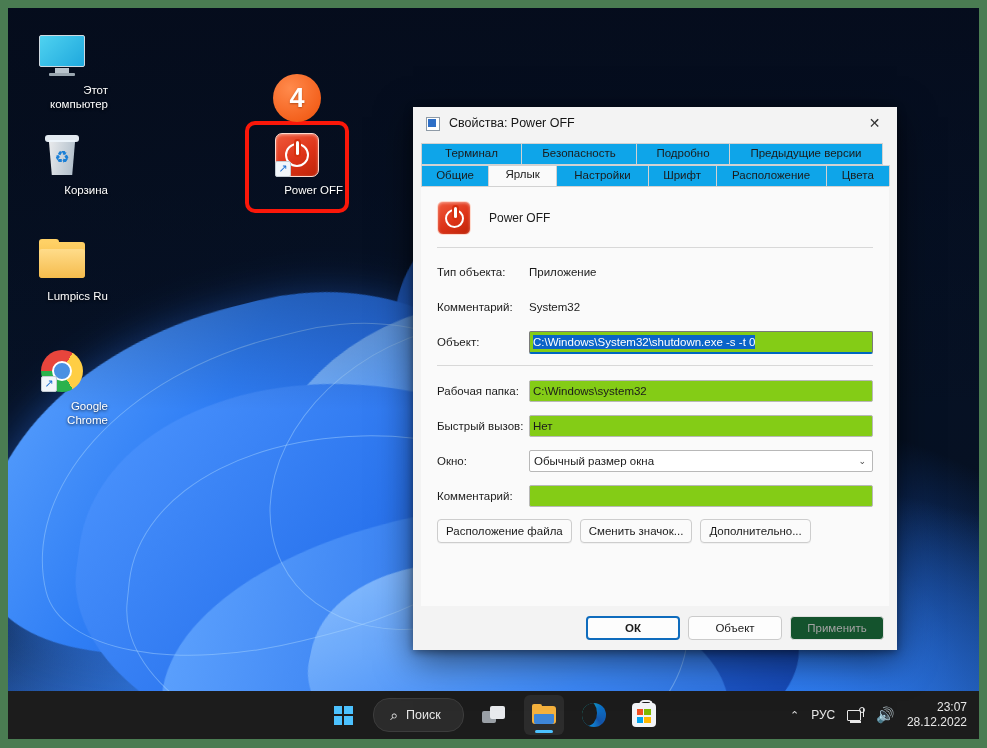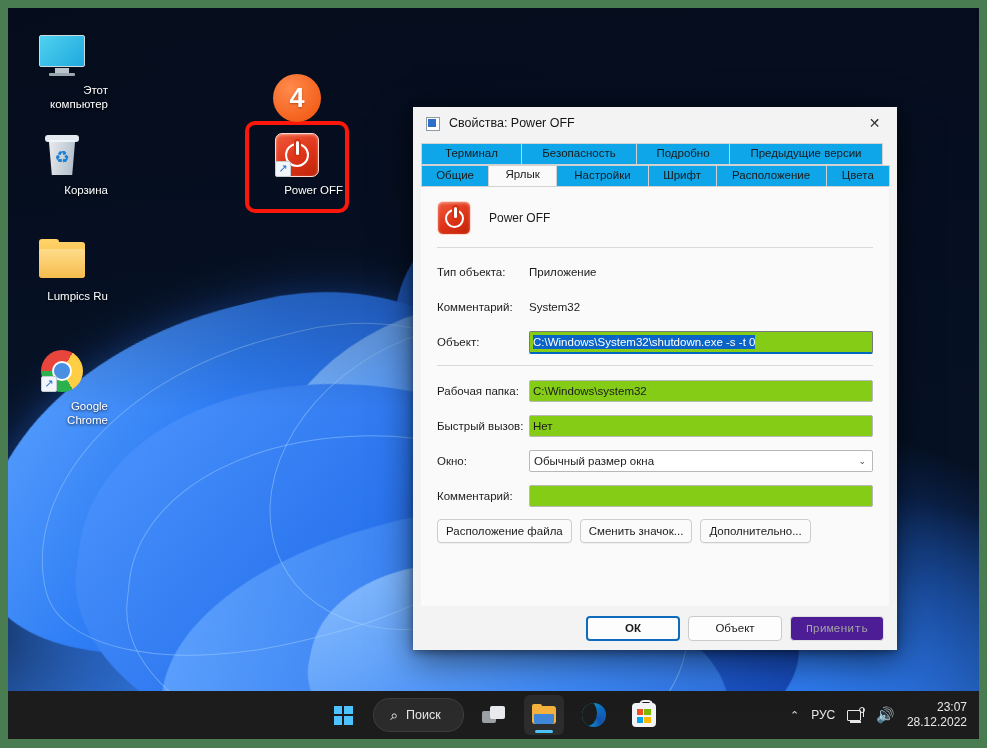--- a/index.html
+++ b/index.html
@@ -285,21 +285,21 @@
     padding: 4px 8px; font-size: 11.5px; color: #1b1b1b; line-height: 14px;
     box-shadow: 0 1px 0 rgba(0,0,0,.04);
   }
   #footer { display: flex; justify-content: flex-end; gap: 8px; padding: 10px 13px 0 0; }
   .fbtn {
     min-width: 72px; text-align: center;
     background: #fdfdfd; border: 1px solid #cbcbcb; border-radius: 4px;
     padding: 5px 10px; font-size: 11.5px; color: #1b1b1b;
   }
   .fbtn.default { border: 2px solid #0f6cbd; padding: 4px 9px; font-weight: bold; }
-  .fbtn.disabled { color: #a3a3a3; background: #4c1d95; border-color: #e0e0e0; font-family: Liberation Mono, monospace; }
+  .fbtn.disabled { color: #a3a3a3; background: #14532d; border-color: #e0e0e0; }
 </style>
 </head>
 <body>
 
 <div id="root">
   <div id="screen">
 
     <div id="wallpaper">
       <div class="petal" id="p4"></div>
       <div class="petal" id="p1"></div>

